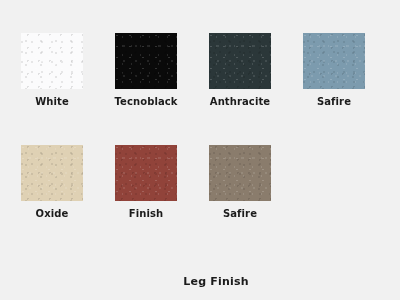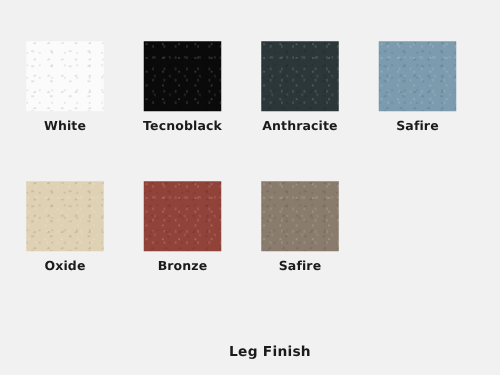--- a/index.html
+++ b/index.html
@@ -132,21 +132,21 @@
         <div class="swatch-chip" style="background-color: rgb(223, 209, 180);">
           <span class="tex"></span>
         </div>
         <div class="swatch-label" style="color: rgb(27, 27, 27);">Oxide</div>
       </div>
 
       <div class="swatch-cell">
         <div class="swatch-chip" style="background-color: rgb(145, 67, 58);">
           <span class="tex"></span>
         </div>
-        <div class="swatch-label" style="color: rgb(27, 27, 27);">Bronze</div>
+        <div class="swatch-label" style="color: rgb(27, 27, 27);">Finish</div>
       </div>
 
       <div class="swatch-cell">
         <div class="swatch-chip" style="background-color: rgb(138, 124, 108);">
           <span class="tex"></span>
         </div>
         <div class="swatch-label" style="color: rgb(27, 27, 27);">Safire</div>
       </div>
 
     </div>

